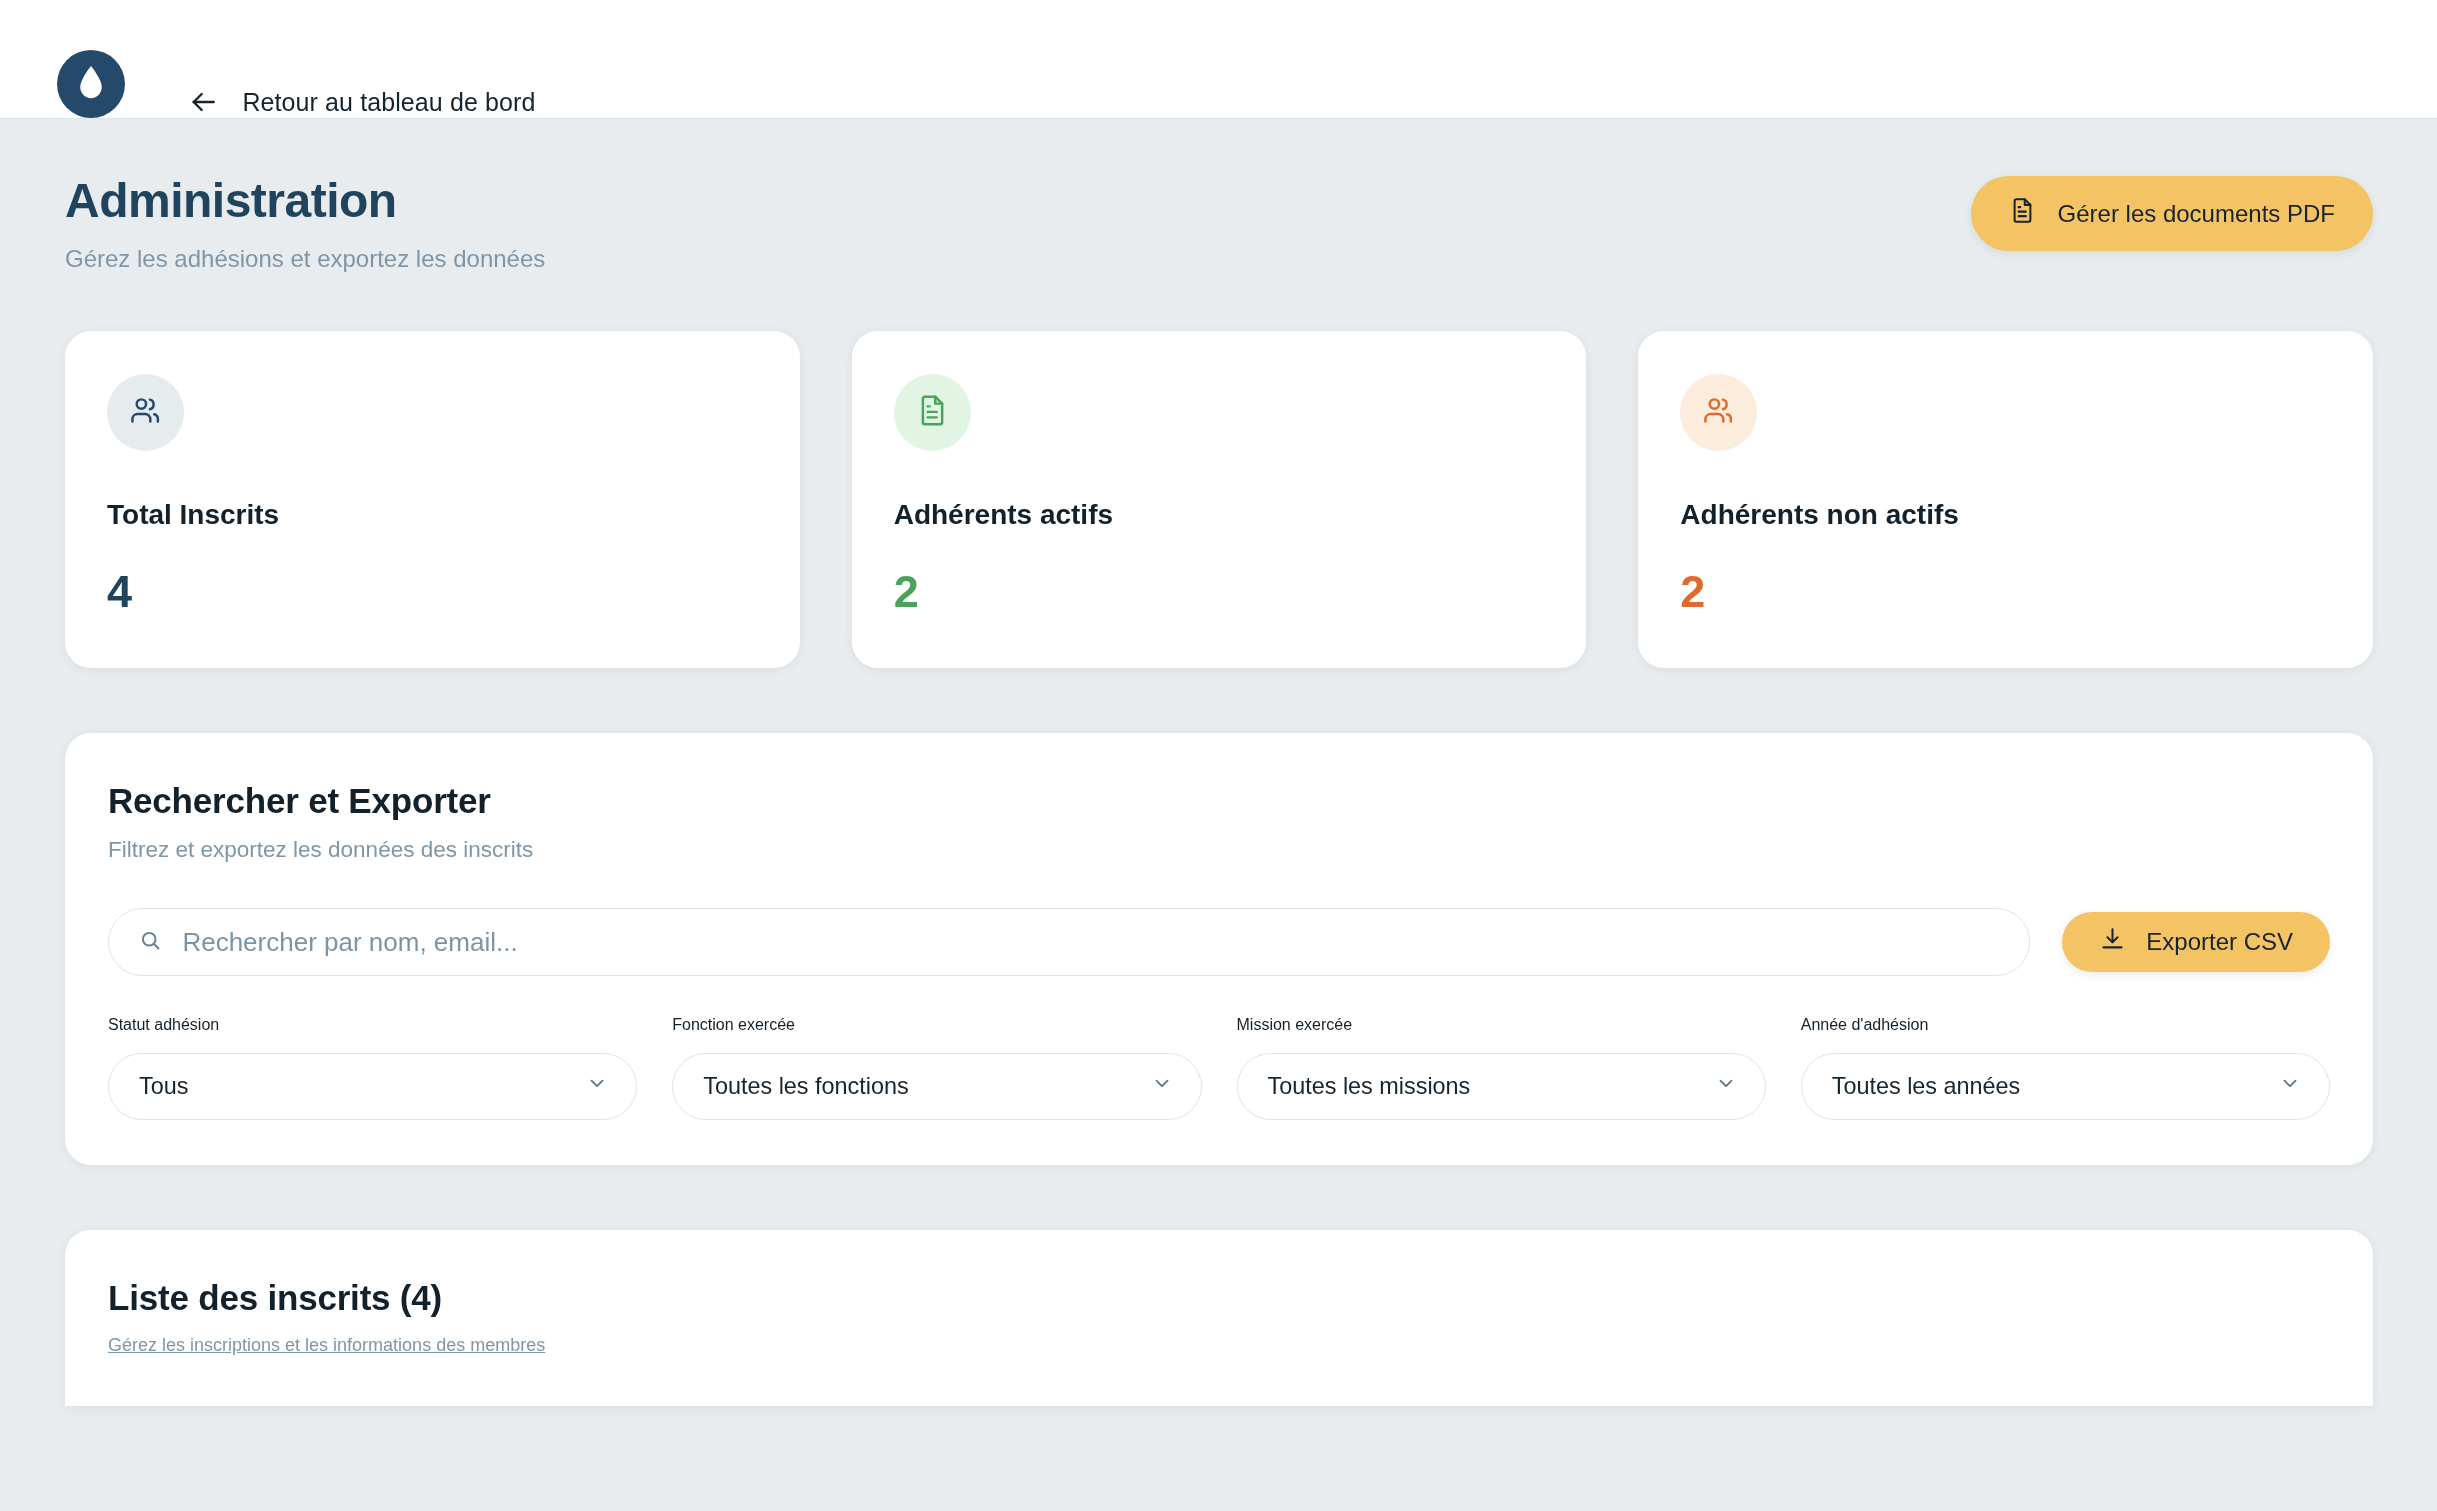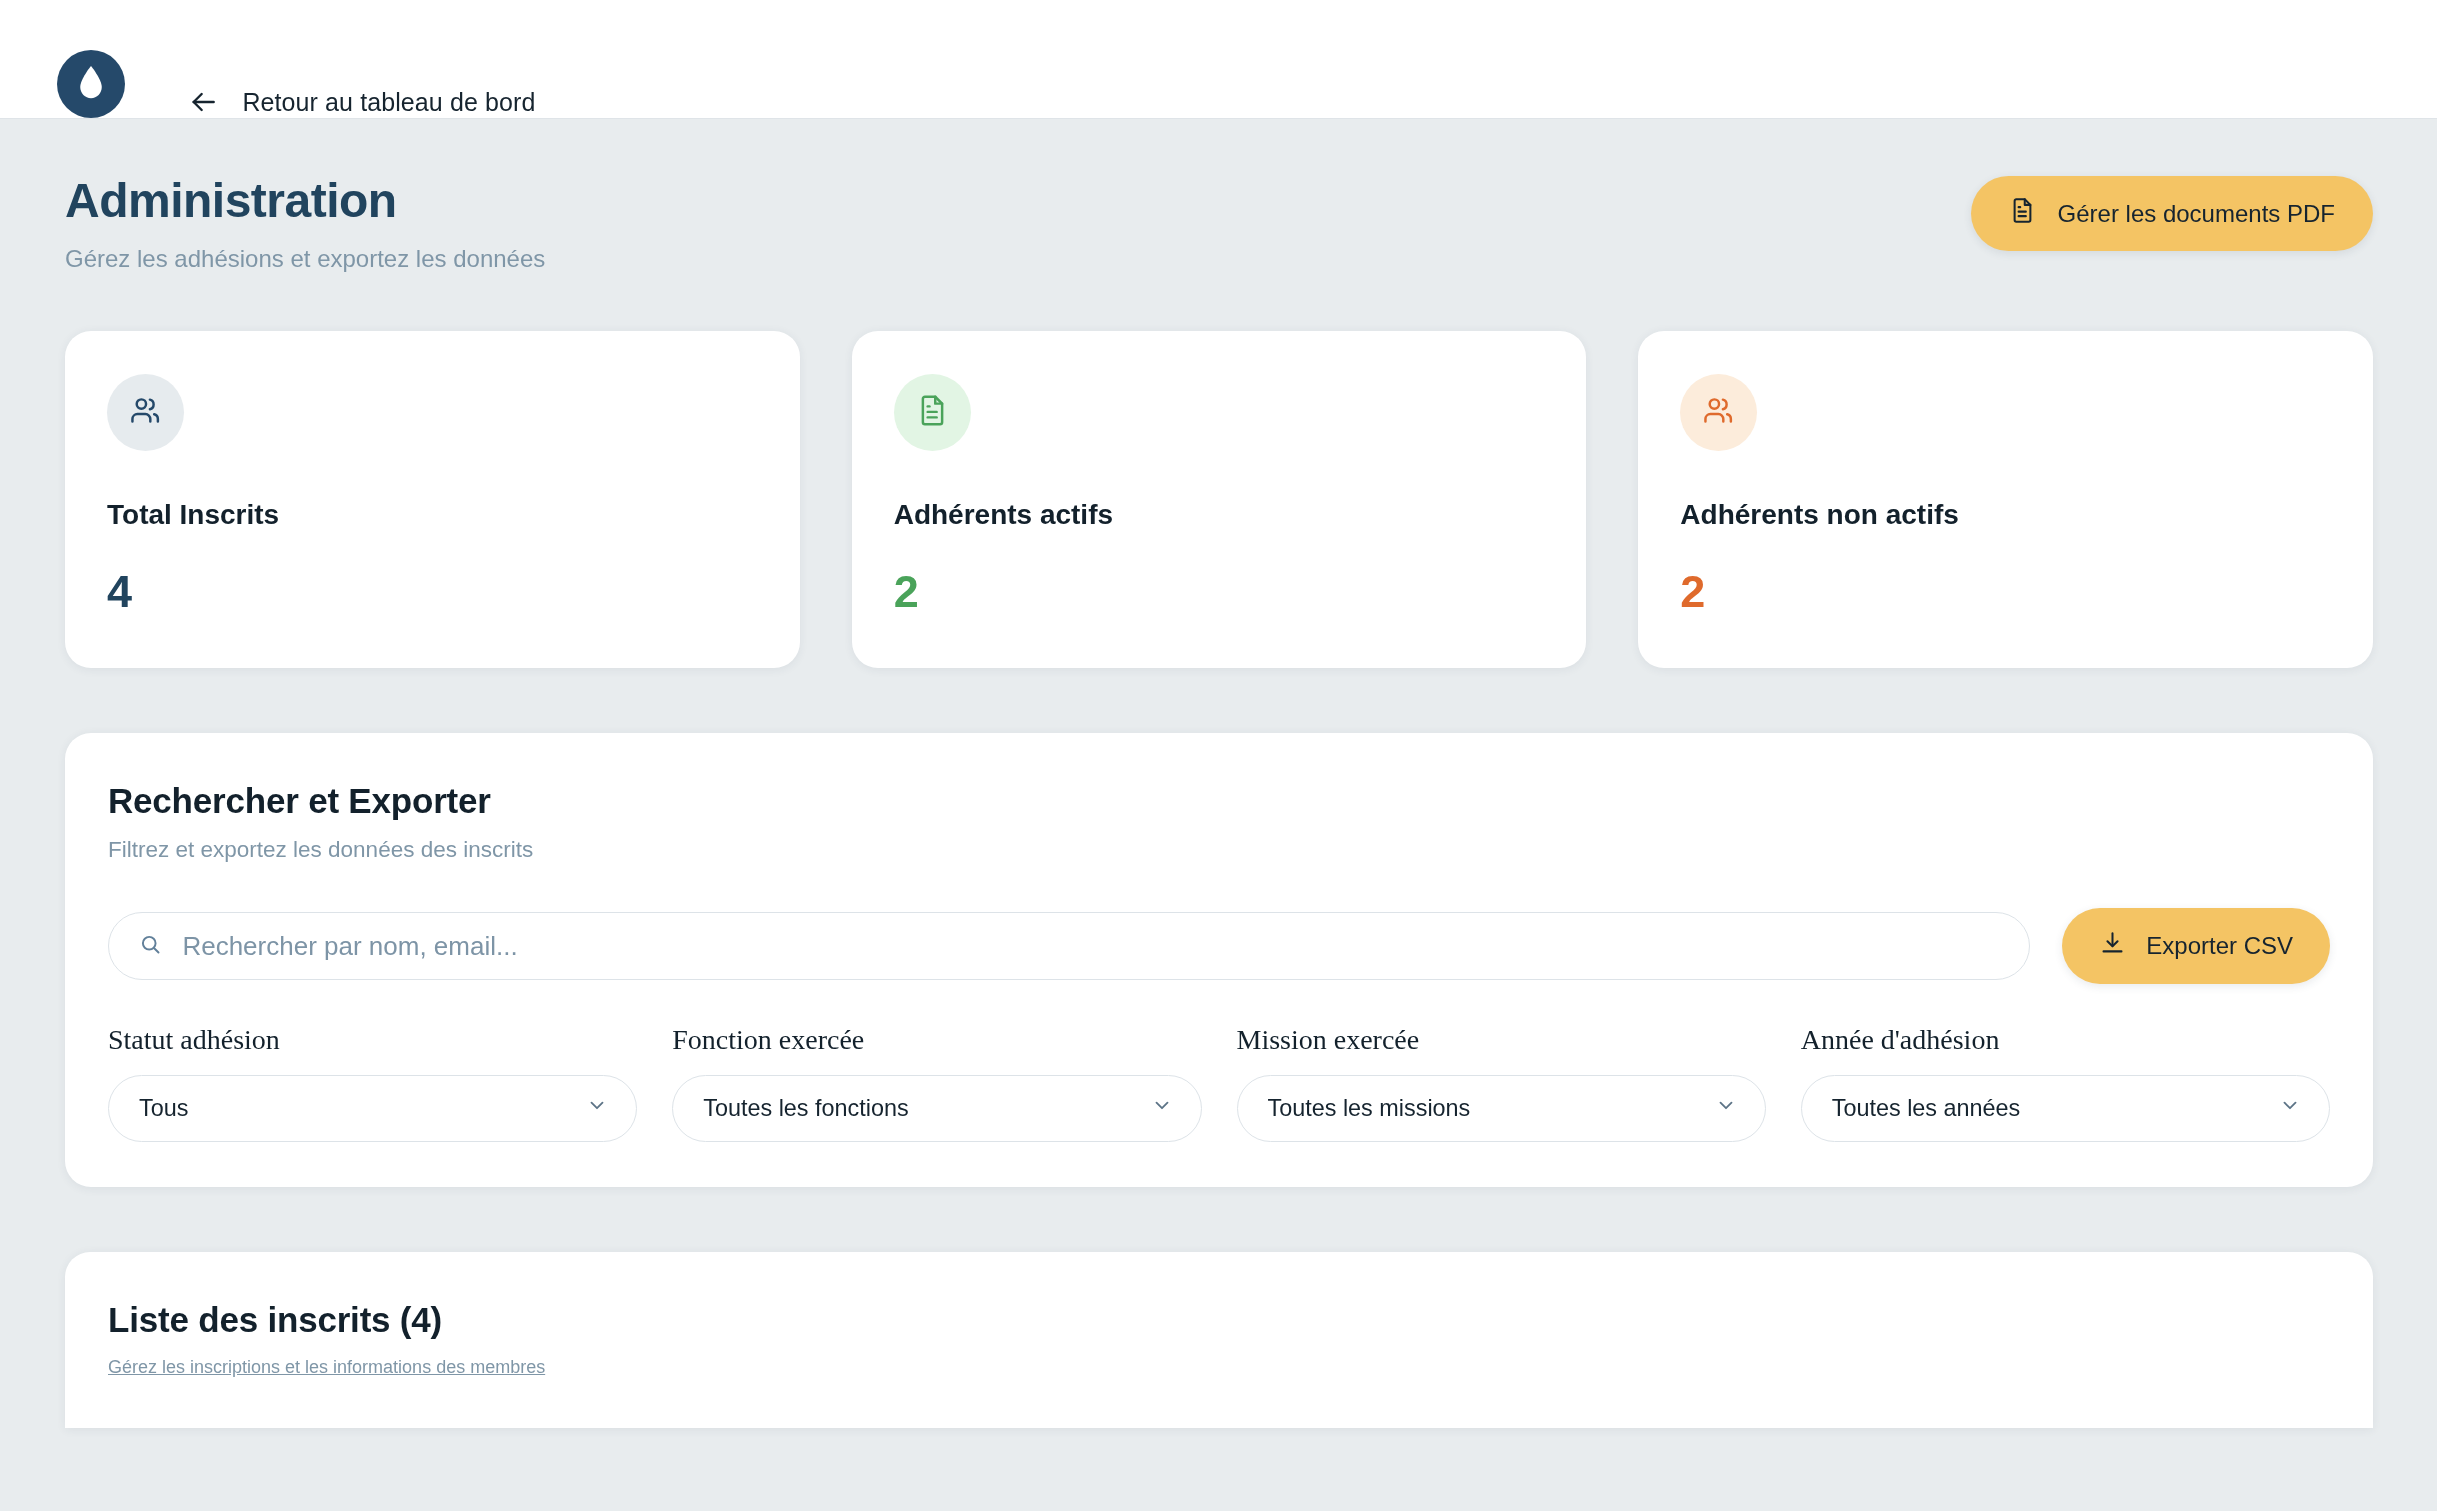--- a/index.html
+++ b/index.html
@@ -157,38 +157,37 @@
     border: none;
     outline: none;
     font-size: 26px;
     font-family: Liberation Sans, sans-serif;
     color: #0f172a;
     background: transparent;
     width: 100%;
   }
   .search-box input::placeholder { color: #7d94a6; }
   .btn-export {
-    height: 76px;
+    height: 60px;
     padding: 0 37px;
     gap: 20px;
     flex: none;
   }
 
   .filters {
     margin-top: 40px;
     display: grid;
     grid-template-columns: repeat(4, 1fr);
     gap: 35px;
   }
   .filter-label {
-    font-size: 28px;
+    font-size: 16px;
     color: #13212c;
     display: block;
     margin-bottom: 18.4px;
-    font-family: Liberation Serif, serif;
   }
   .select {
     height: 67px;
     border: 0.8px solid #dde3e8;
     border-radius: 834px;
     background: #fff;
     display: flex;
     align-items: center;
     justify-content: space-between;
     padding: 0 28px 0 30px;

